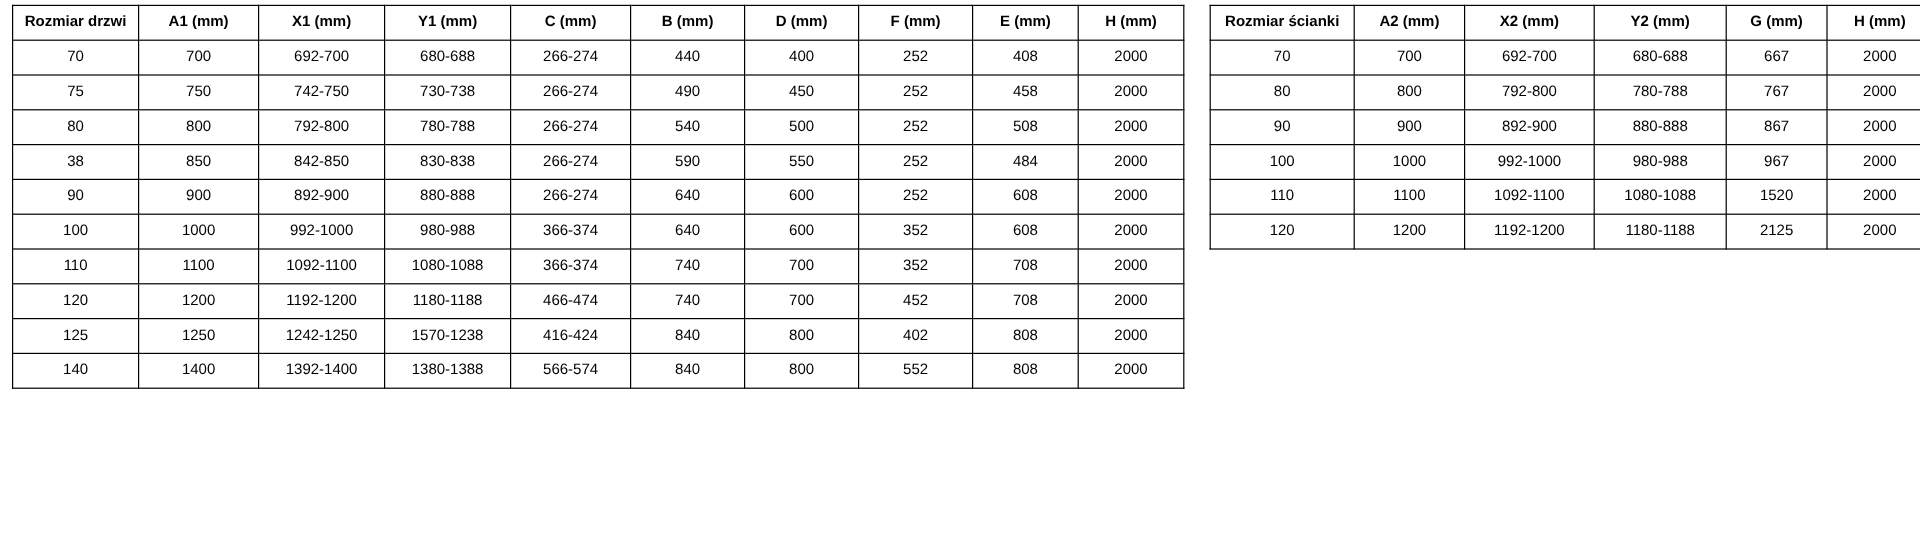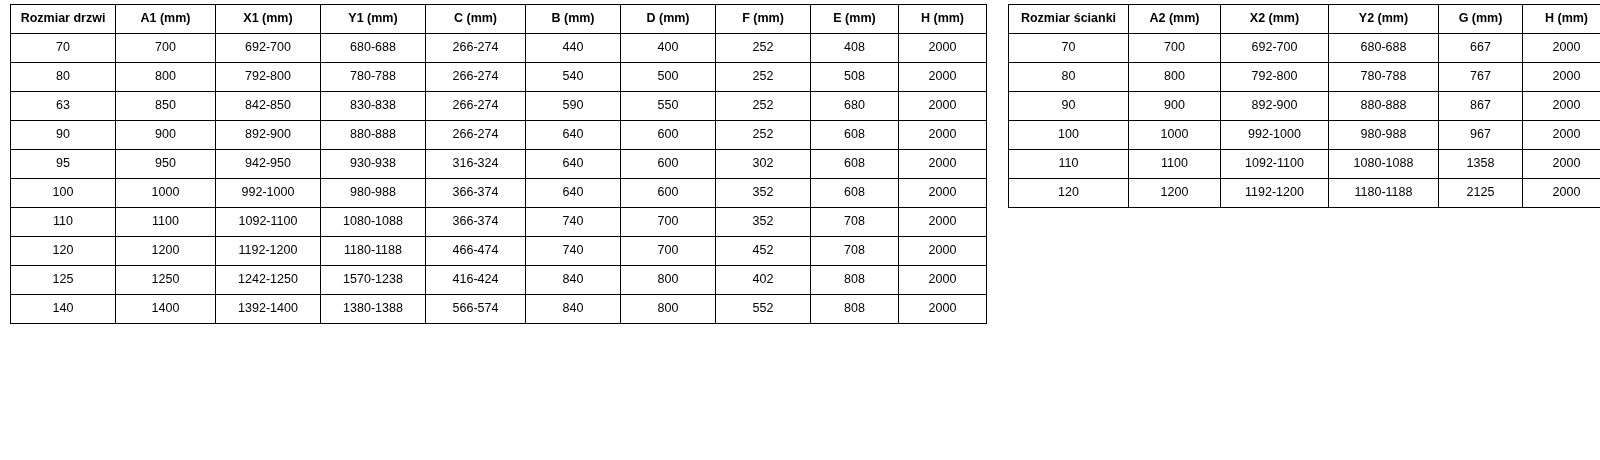--- a/index.html
+++ b/index.html
@@ -109,64 +109,64 @@
             <td>692-700</td>
             <td>680-688</td>
             <td>266-274</td>
             <td>440</td>
             <td>400</td>
             <td>252</td>
             <td>408</td>
             <td>2000</td>
           </tr>
           <tr>
+            <td>75</td>
+            <td>750</td>
+            <td>742-750</td>
+            <td>730-738</td>
+            <td>266-274</td>
+            <td>490</td>
+            <td>450</td>
+            <td>252</td>
+            <td>458</td>
+            <td>2000</td>
+          </tr>
+          <tr>
             <td>80</td>
             <td>800</td>
             <td>792-800</td>
             <td>780-788</td>
             <td>266-274</td>
             <td>540</td>
             <td>500</td>
             <td>252</td>
             <td>508</td>
             <td>2000</td>
           </tr>
           <tr>
-            <td>63</td>
+            <td>38</td>
             <td>850</td>
             <td>842-850</td>
             <td>830-838</td>
             <td>266-274</td>
             <td>590</td>
             <td>550</td>
             <td>252</td>
-            <td>680</td>
+            <td>484</td>
             <td>2000</td>
           </tr>
           <tr>
             <td>90</td>
             <td>900</td>
             <td>892-900</td>
             <td>880-888</td>
             <td>266-274</td>
             <td>640</td>
             <td>600</td>
             <td>252</td>
-            <td>608</td>
-            <td>2000</td>
-          </tr>
-          <tr>
-            <td>95</td>
-            <td>950</td>
-            <td>942-950</td>
-            <td>930-938</td>
-            <td>316-324</td>
-            <td>640</td>
-            <td>600</td>
-            <td>302</td>
             <td>608</td>
             <td>2000</td>
           </tr>
           <tr>
             <td>100</td>
             <td>1000</td>
             <td>992-1000</td>
             <td>980-988</td>
             <td>366-374</td>
             <td>640</td>
@@ -278,21 +278,21 @@
             <td>992-1000</td>
             <td>980-988</td>
             <td>967</td>
             <td>2000</td>
           </tr>
           <tr>
             <td>110</td>
             <td>1100</td>
             <td>1092-1100</td>
             <td>1080-1088</td>
-            <td>1358</td>
+            <td>1520</td>
             <td>2000</td>
           </tr>
           <tr>
             <td>120</td>
             <td>1200</td>
             <td>1192-1200</td>
             <td>1180-1188</td>
             <td>2125</td>
             <td>2000</td>
           </tr>

